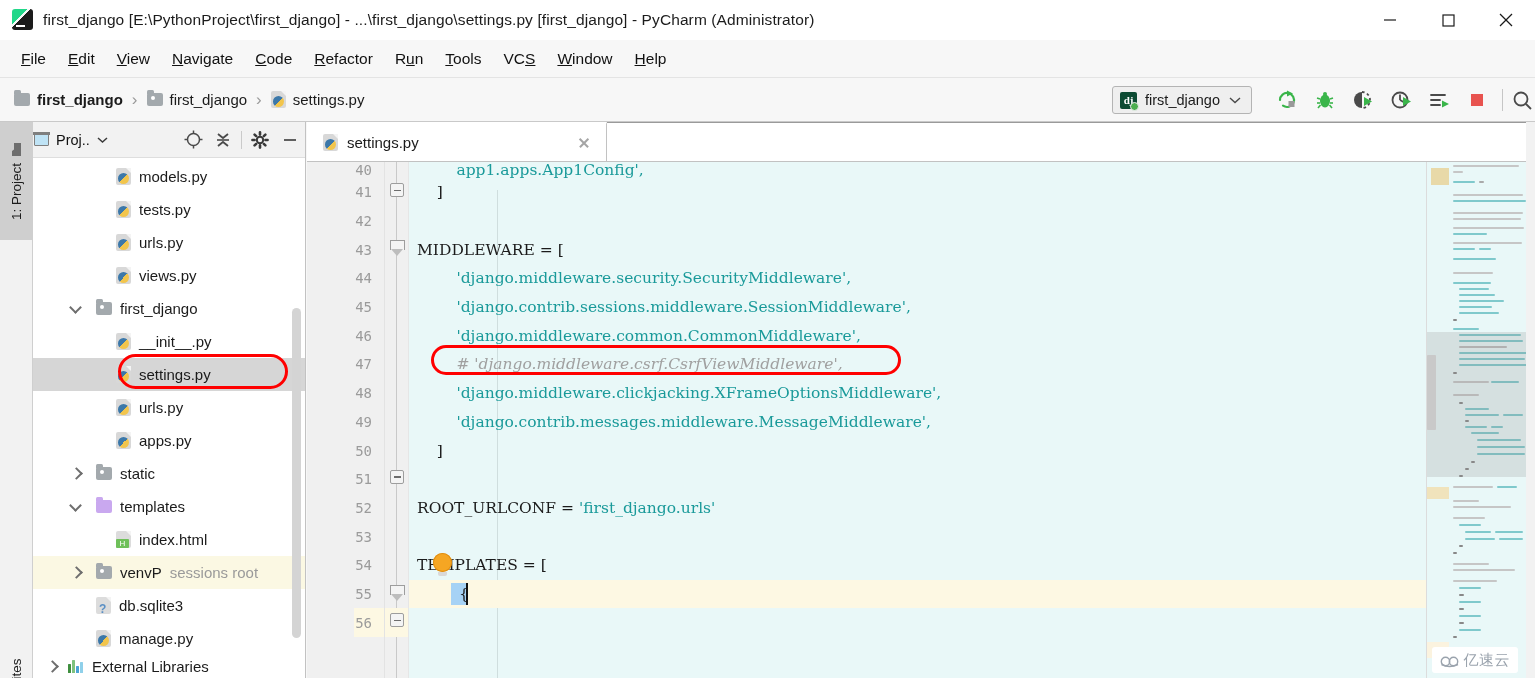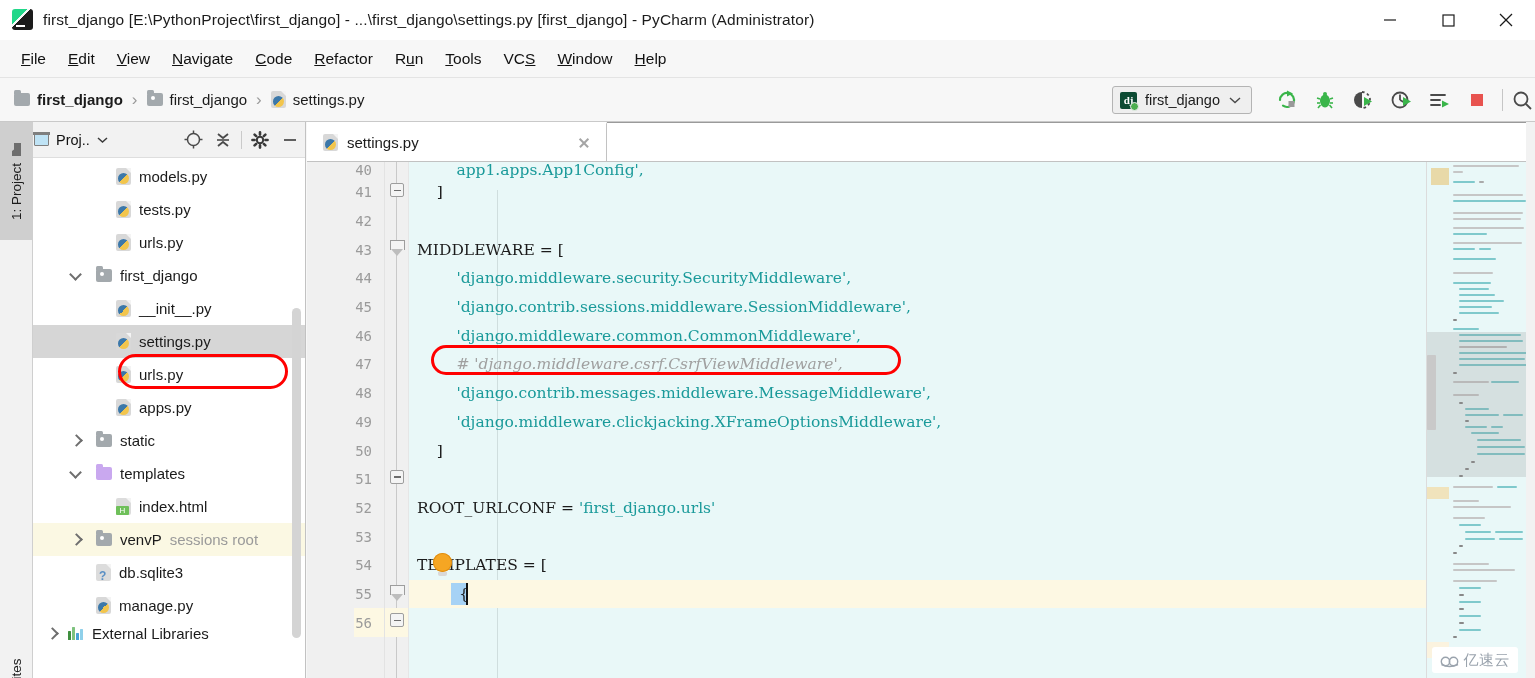--- a/index.html
+++ b/index.html
@@ -559,20 +559,25 @@
         <span class="ico py-ico" style="margin:0 8px 0 8px"></span>
         <span class="tree-label">tests.py</span>
       </div>
 
       <div class="tree-row">
         <span class="arrow blank" style="margin-left:64px"></span>
         <span class="ico py-ico" style="margin:0 8px 0 8px"></span>
         <span class="tree-label">urls.py</span>
       </div>
 
+      <div class="tree-row">
+        <span class="arrow blank" style="margin-left:64px"></span>
+        <span class="ico py-ico" style="margin:0 8px 0 8px"></span>
+        <span class="tree-label">views.py</span>
+      </div>
 
       <div class="tree-row">
         <span class="arrow down" style="margin-left:38px"></span>
         <span class="ico folder-ico dot" style="margin:0 8px 0 14px"></span>
         <span class="tree-label">first_django</span>
       </div>
 
       <div class="tree-row">
         <span class="arrow blank" style="margin-left:64px"></span>
         <span class="ico py-ico" style="margin:0 8px 0 8px"></span>
@@ -721,22 +726,22 @@
         <div class="cline" style="height:16px; align-items:center; overflow:hidden">
           <span class="str">        app1.apps.App1Config',</span>
         </div>
         <div class="cline"><span class="punc">    ]</span></div>
         <div class="cline"><span></span></div>
         <div class="cline"><span class="kw">MIDDLEWARE = [</span></div>
         <div class="cline"><span class="str">        'django.middleware.security.SecurityMiddleware',</span></div>
         <div class="cline"><span class="str">        'django.contrib.sessions.middleware.SessionMiddleware',</span></div>
         <div class="cline"><span class="str">        'django.middleware.common.CommonMiddleware',</span></div>
         <div class="cline"><span class="cmt">        # 'django.middleware.csrf.CsrfViewMiddleware',</span></div>
+        <div class="cline"><span class="str">        'django.middleware.clickjacking.XFrameOptionsMiddleware',</span></div>
         <div class="cline"><span class="str">        'django.contrib.messages.middleware.MessageMiddleware',</span></div>
-        <div class="cline"><span class="str">        'django.middleware.clickjacking.XFrameOptionsMiddleware',</span></div>
         <div class="cline"><span class="punc">    ]</span></div>
         <div class="cline"><span></span></div>
         <div class="cline">
           <span class="kw">ROOT_URLCONF = </span><span class="str">'first_django.urls'</span>
         </div>
         <div class="cline"><span></span></div>
         <div class="cline" style="position:relative">
           <span class="kw">TEMPLATES = [</span>
           <span class="bulb" style="left:24px; top:2px;"></span>
         </div>

